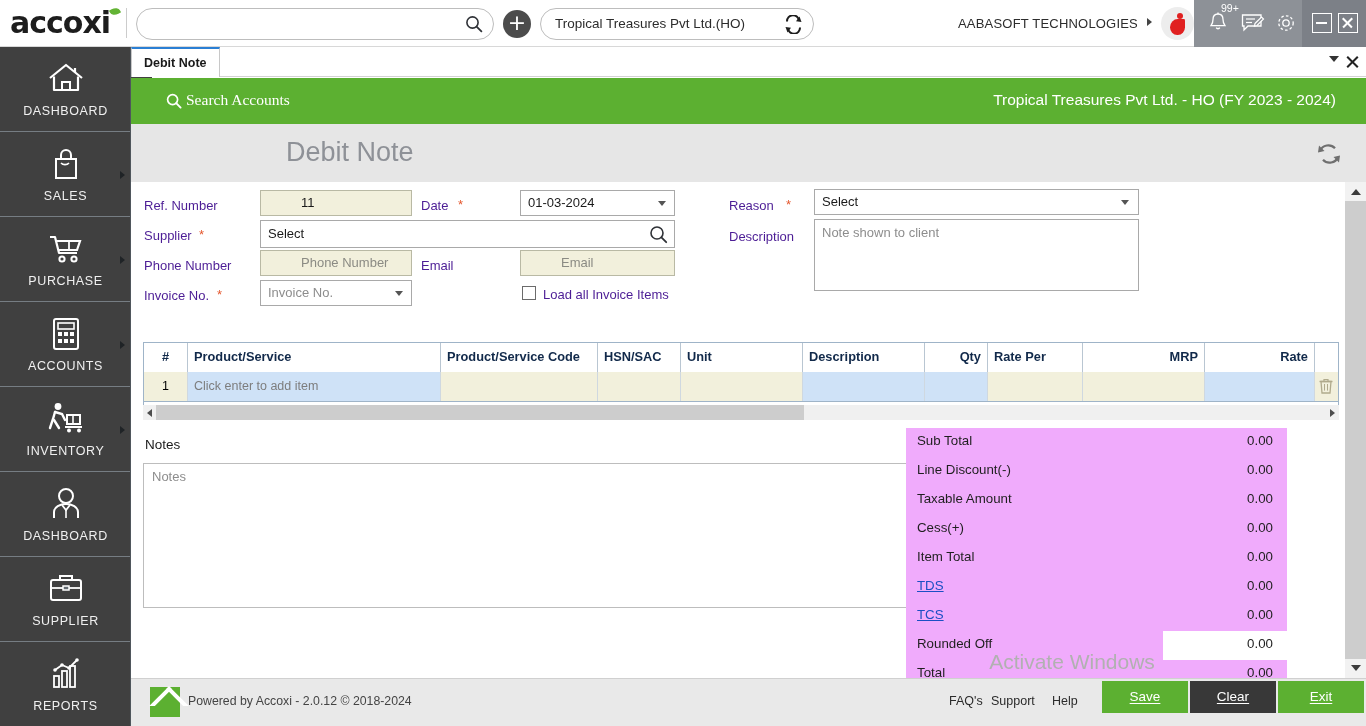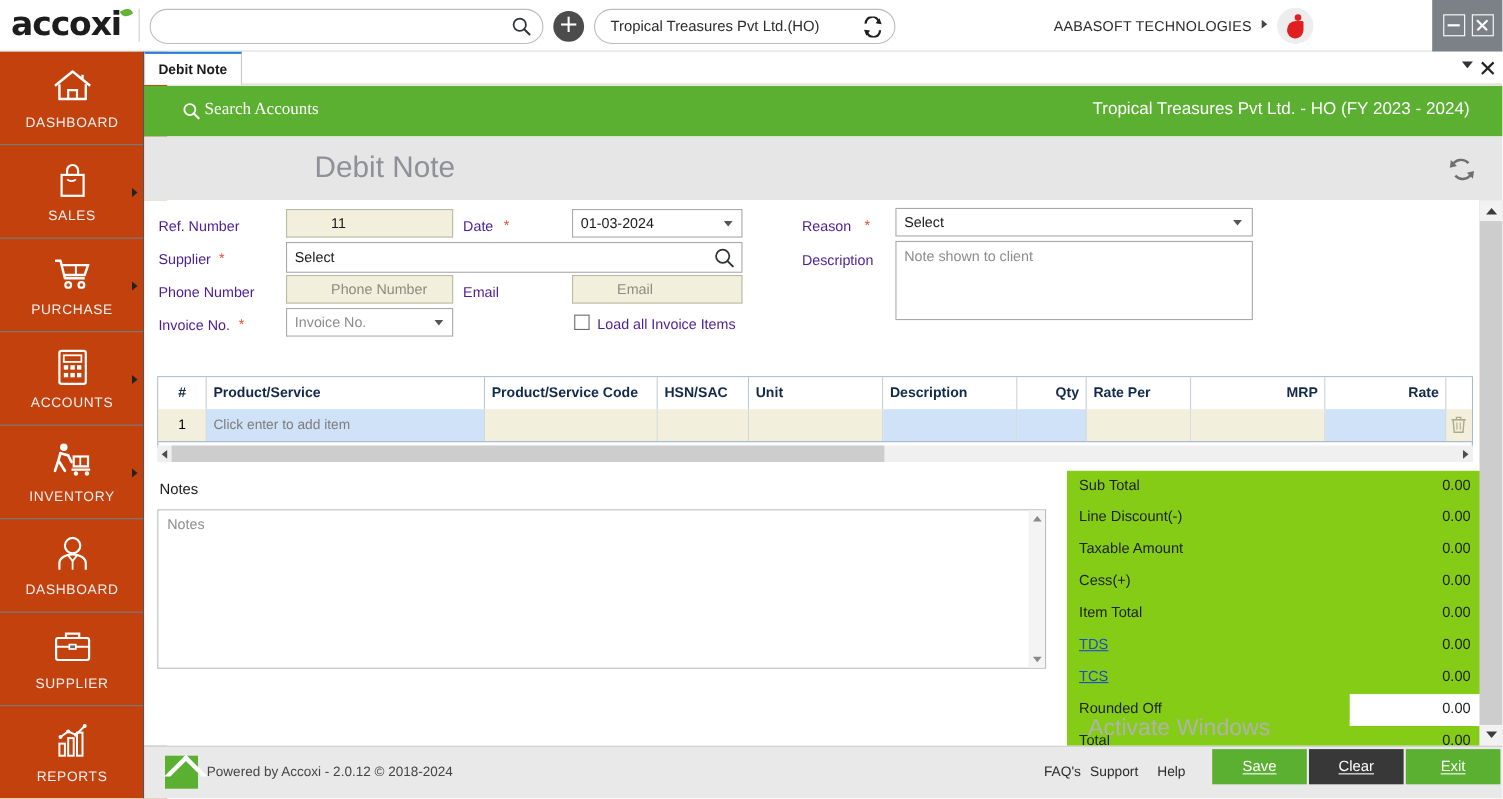--- a/index.html
+++ b/index.html
@@ -110,21 +110,21 @@
   .win-close { left: 36px; }
   .win-close:before, .win-close:after {
     content:""; position:absolute; left:2px; top:8px; width:13px; height:1.5px; background:#fff;
   }
   .win-close:before { transform: rotate(45deg); }
   .win-close:after  { transform: rotate(-45deg); }
 
   
   .sidebar {
     position: absolute; left: 0; top: 47px; width: 152px; height: 679px;
-    background: #c2410c;
+    background: #404040;
   }
   .nav-item {
     position: relative; height: 85px; width: 131px;
     border-bottom: 1px solid #767d83;
     color: #ffffff; cursor: pointer;
   }
   .nav-item .nav-ico {
     position: absolute; left: 0; right: 0; top: 14px;
     text-align: center;
   }
@@ -280,22 +280,22 @@
     position:absolute; left:4px; top:5px; width:0;height:0;
     border-bottom:5px solid #8a8a8a; border-left:4px solid transparent; border-right:4px solid transparent;
   }
   .notes-sb .dn {
     position:absolute; left:4px; bottom:5px; width:0;height:0;
     border-top:5px solid #8a8a8a; border-left:4px solid transparent; border-right:4px solid transparent;
   }
 
   
   .totals {
-    position: absolute; left: 970px; top: 428px; width: 381px; height: 250px;
-    background: #84cc16;
+    position: absolute; left: 906px; top: 428px; width: 381px; height: 250px;
+    background: #f0abfc;
   }
   .tot-row { position: absolute; left: 0; width: 381px; height: 29px; }
   .tot-lbl { position: absolute; left: 11px; top: 5px; font-size: 13.3px; color: #1f1f1f; }
   .tot-lbl.link { color: #1b4fc4; text-decoration: underline; cursor: pointer; }
   .tot-val { position: absolute; right: 14px; top: 5px; font-size: 13.3px; color: #1f1f1f; }
   .tot-input {
     position: absolute; right: 0px; top: 0px; width: 124px; height: 29px;
     background: #ffffff; border: 0;
   }
 
@@ -392,20 +392,46 @@
     </div>
 
     <div class="company">AABASOFT TECHNOLOGIES</div>
     <div class="company-arrow"></div>
 
     <div class="avatar">
       <div class="dropA"></div>
       <div class="dropB"></div>
     </div>
 
+    <div class="icon-strip">
+      <span class="ic" style="left:14px;">
+        <svg width="20" height="22" viewBox="0 0 20 22">
+          <path d="M10 3 C6.5 3 5 5.3 5 8.4 C5 12 3.6 13.6 3 14.6 H17 C16.4 13.6 15 12 15 8.4 C15 5.3 13.5 3 10 3 Z" fill="none" stroke="#ffffff" stroke-width="1.3"></path>
+          <path d="M8.2 16.6 A2 2 0 0 0 11.8 16.6" fill="none" stroke="#ffffff" stroke-width="1.3"></path>
+          <line x1="10" y1="1.6" x2="10" y2="3" stroke="#ffffff" stroke-width="1.3"></line>
+        </svg>
+      </span>
+      <span class="badge">99+</span>
+      <span class="ic" style="left:47px; top:13px;">
+        <svg width="24" height="20" viewBox="0 0 24 20">
+          <path d="M1.5 2 H20 V13 H7 L3 17 V13 H1.5 Z" fill="none" stroke="#ffffff" stroke-width="1.3"></path>
+          <line x1="5" y1="6" x2="14" y2="6" stroke="#ffffff" stroke-width="1.2"></line>
+          <line x1="5" y1="9.5" x2="11" y2="9.5" stroke="#ffffff" stroke-width="1.2"></line>
+          <path d="M14 10.5 L20.5 4 L22.5 6 L16 12.5 L13.4 13.2 Z" fill="#8d9197" stroke="#ffffff" stroke-width="1.2"></path>
+        </svg>
+      </span>
+      <span class="ic" style="left:81px; top:12px;">
+        <svg width="22" height="22" viewBox="0 0 22 22">
+          <g fill="none" stroke="#ffffff" stroke-width="1.3">
+            <circle cx="11" cy="11" r="3.2"></circle>
+            <circle cx="11" cy="11" r="7.2" stroke-dasharray="2.6 2.2"></circle>
+          </g>
+        </svg>
+      </span>
+    </div>
 
     <div class="win-strip">
       <div class="win-btn win-min"></div>
       <div class="win-btn win-close"></div>
     </div>
   </div>
 
   <div class="sidebar">
 
     <div class="nav-item">

